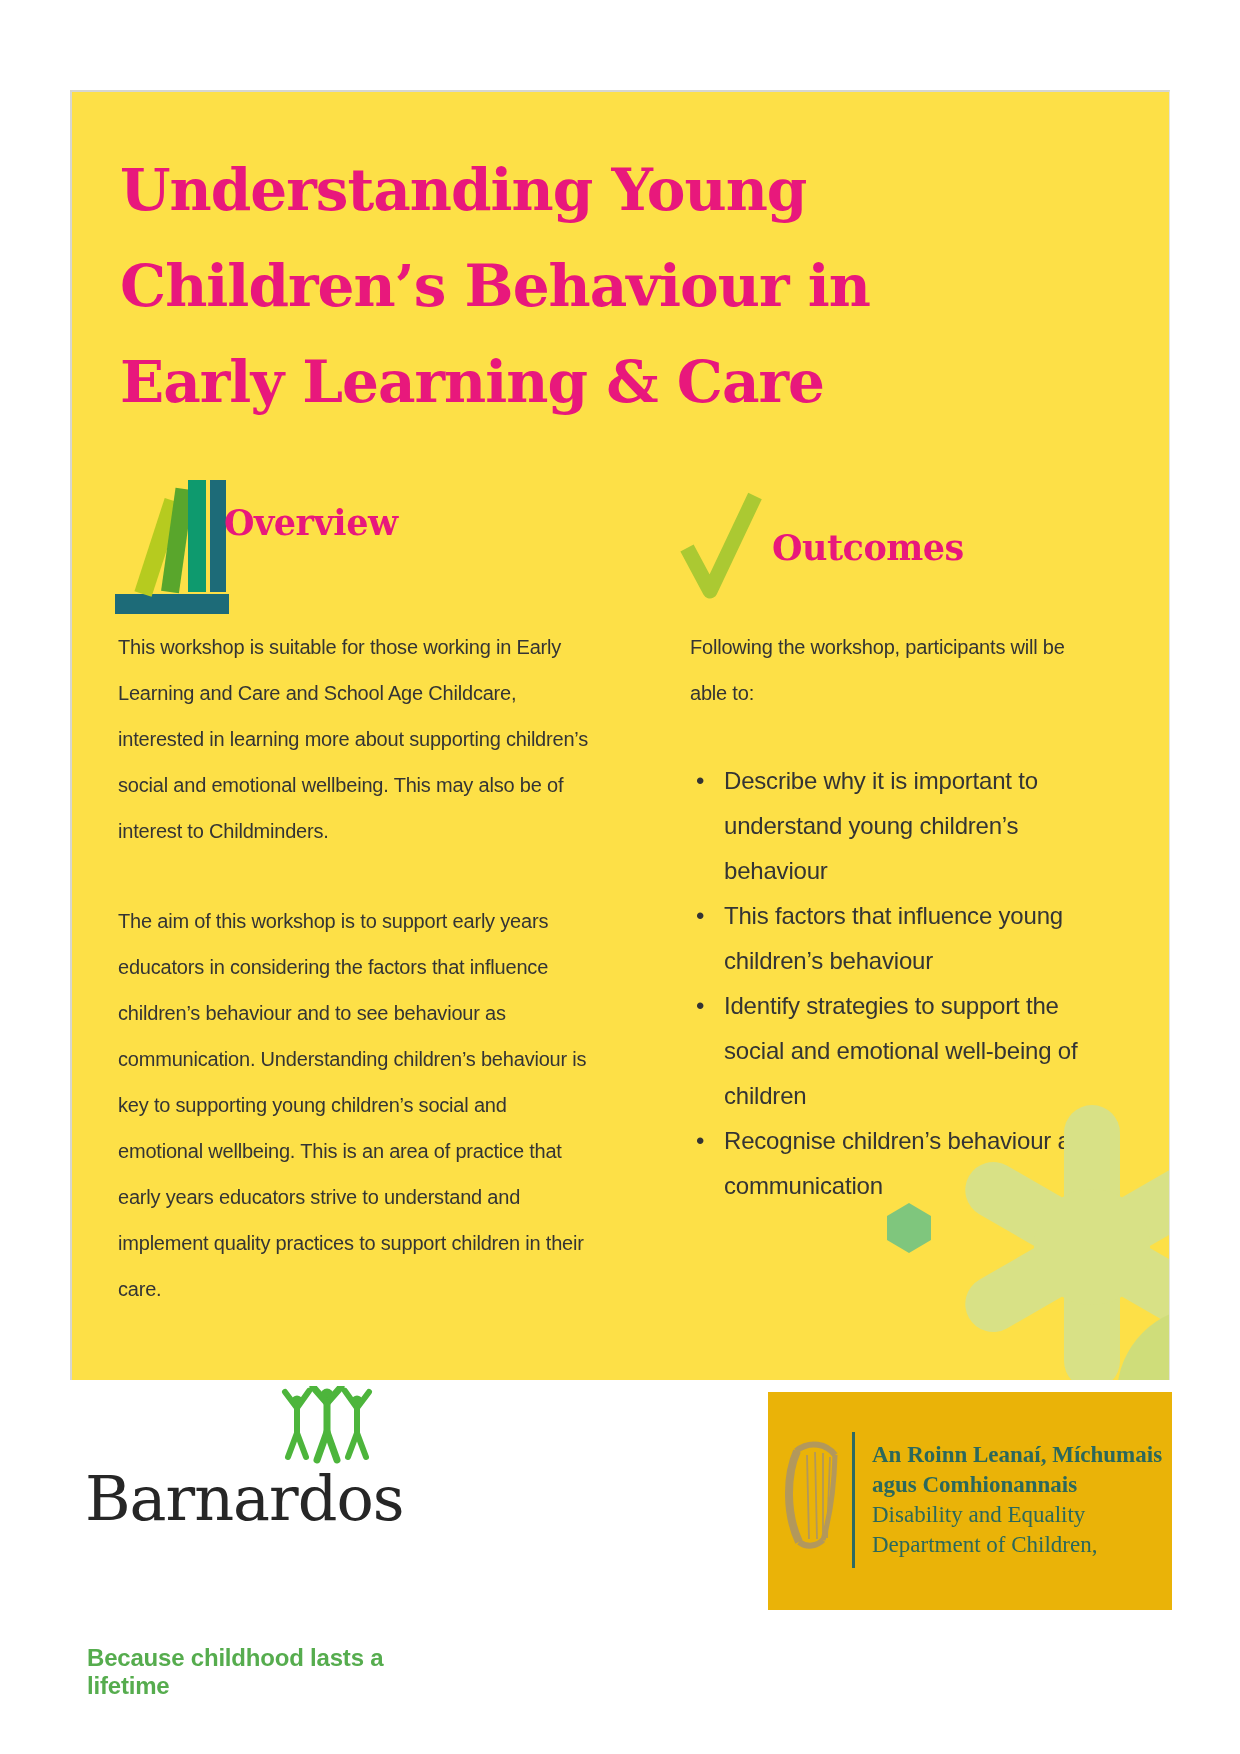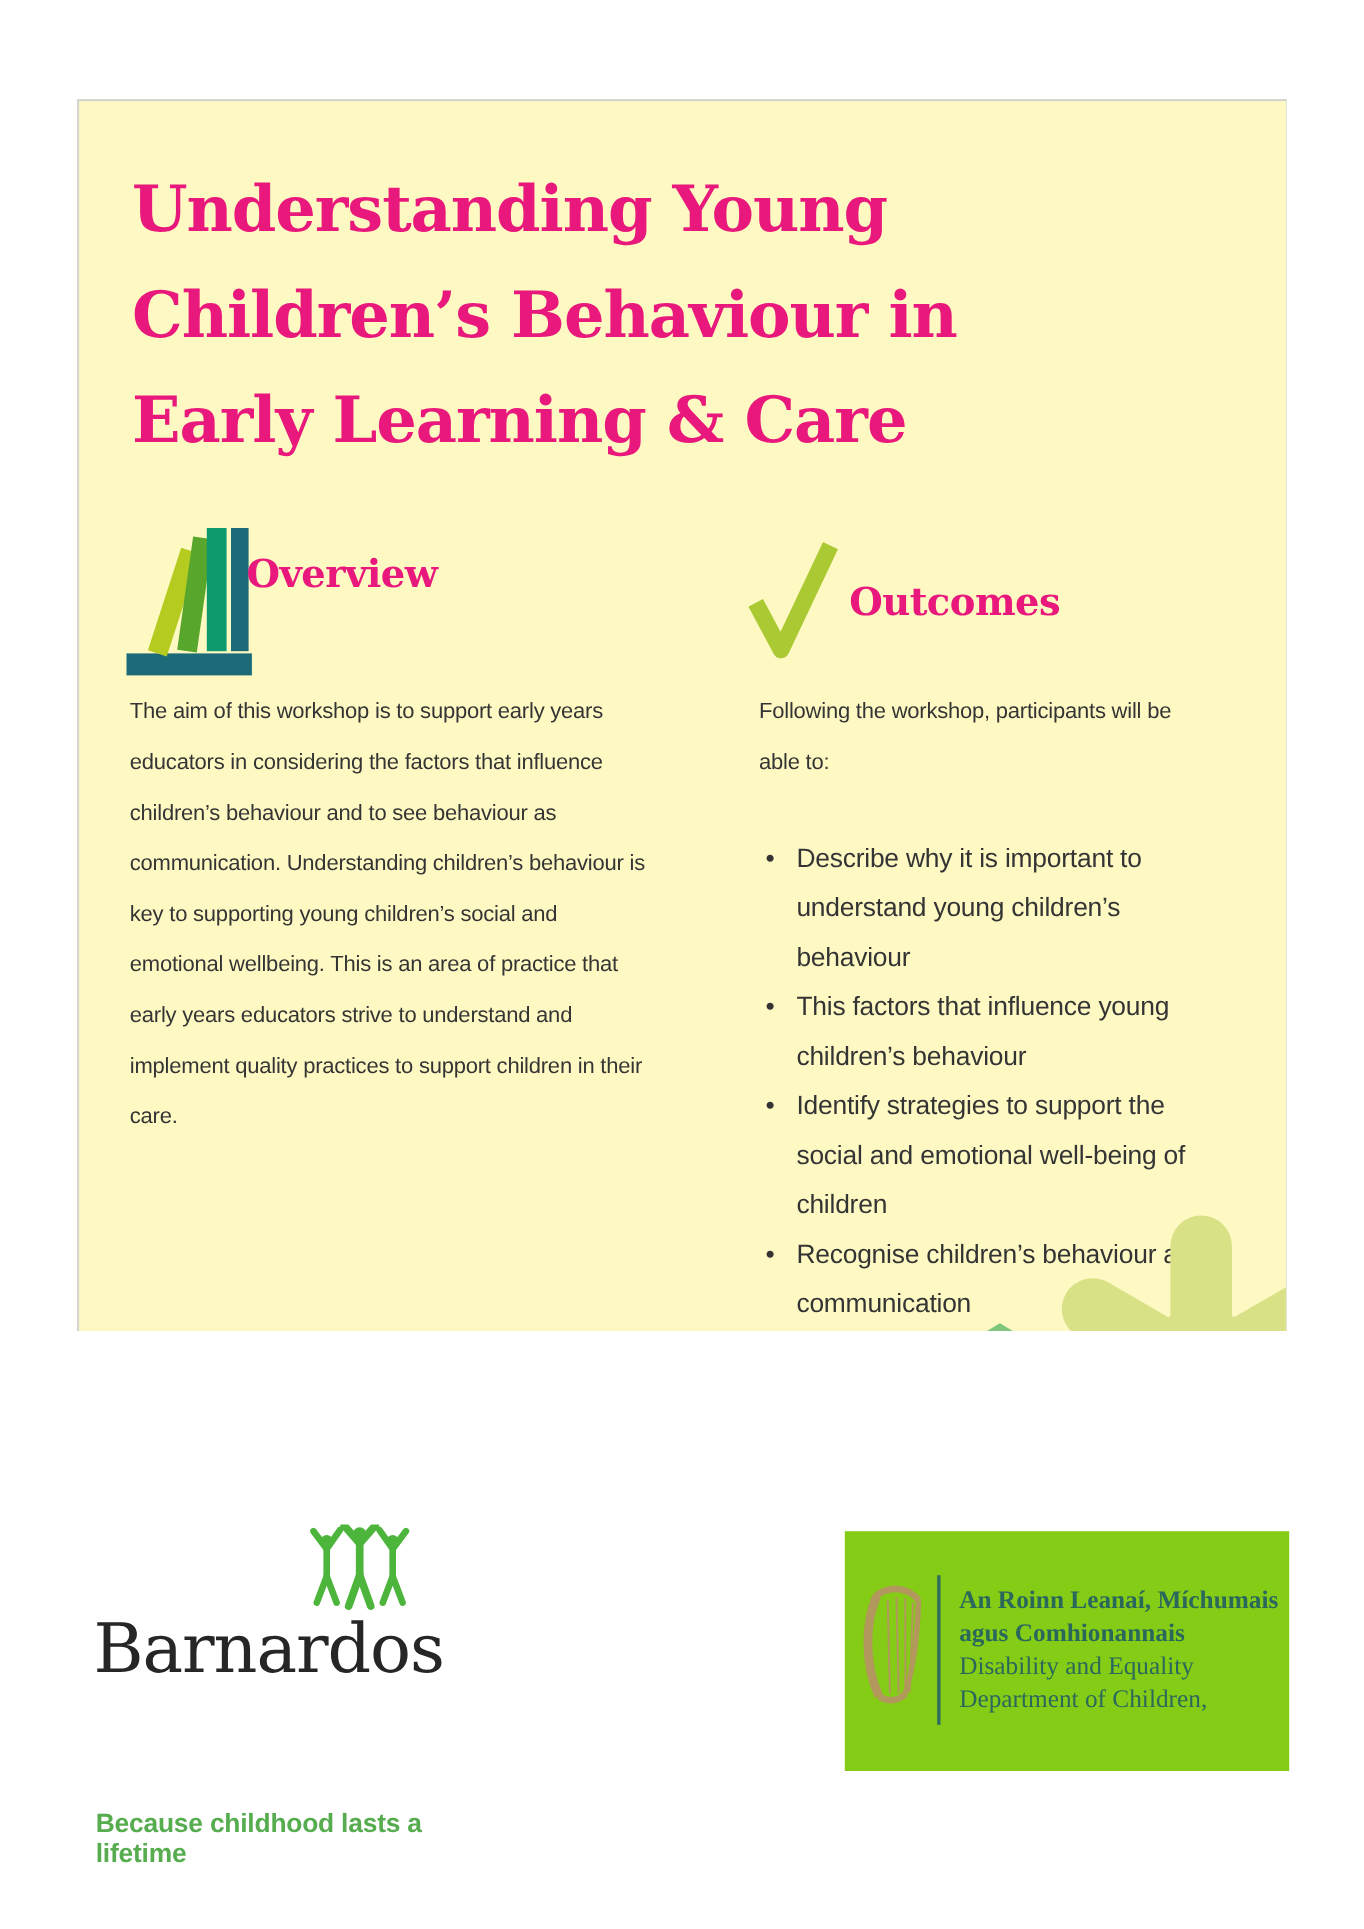--- a/index.html
+++ b/index.html
@@ -2,22 +2,22 @@
 <html><head>
 <meta charset="utf-8">
 <style>
   html,body{margin:0;padding:0;}
   body{
     width:1240px;height:1754px;position:relative;background:#ffffff;
     font-family:"Liberation Sans",sans-serif;color:#343434;overflow:hidden;
   }
   
   .panel{
-    position:absolute;left:70px;top:90px;width:1100px;height:1120px;
-    background:#fef9c3;box-sizing:border-box;
+    position:absolute;left:70px;top:90px;width:1100px;height:1290px;
+    background:#fde047;box-sizing:border-box;
     border-left:2px solid #d6d6d1;border-top:2px solid #d6d6d1;border-right:1px solid #e4e4de;
     overflow:hidden;
   }
   .title{
     position:absolute;left:48px;top:50px;margin:0;
     font-family:"DejaVu Serif",serif;font-weight:bold;font-size:58px;line-height:96px;
     color:#e8187c;letter-spacing:-1px;
   }
   .title span{display:block;}
   
@@ -60,21 +60,21 @@
     position:absolute;left:0;top:80px;margin:0;
     font-family:"DejaVu Serif",serif;font-weight:normal;font-size:62px;color:#262626;
     letter-spacing:-1px;
     text-align:center;
   }
   .barnardos-tagline{
     position:absolute;left:2px;top:262px;font-size:24px;font-weight:bold;color:#44a43b;
     opacity:.9;letter-spacing:-0.2px;
   }
   .gov{
-    position:absolute;left:768px;top:1392px;width:404px;height:218px;background:#84cc16;
+    position:absolute;left:768px;top:1392px;width:404px;height:218px;background:#eab308;
   }
   .harp-icon{position:absolute;left:14px;top:46px;}
   .gov-divider{position:absolute;left:84px;top:40px;width:3px;height:136px;background:#2e6b63;}
   .gov-text{
     position:absolute;left:104px;top:48px;width:296px;
     font-family:"Liberation Serif",serif;font-size:23px;line-height:30px;color:#2b685c;
   }
   .gov-text .bold{font-weight:bold;}
 </style>
 </head>
@@ -93,20 +93,21 @@
       <rect x="1" y="146" width="114" height="20" fill="#1d6b78"></rect>
       <rect x="20" y="48" width="18" height="98" fill="#b6cb1f" transform="rotate(18 29 146)"></rect>
       <rect x="47" y="40" width="18" height="104" fill="#59a62c" transform="rotate(8 56 144)"></rect>
       <rect x="74" y="32" width="18" height="112" fill="#0e9a6e"></rect>
       <rect x="96" y="32" width="16" height="112" fill="#1d6b78"></rect>
     </svg>
   </span>
   <h2 class="section-heading overview-heading">Overview</h2>
 
   <div class="overview-text">
+    <p>This workshop is suitable for those working in Early Learning and Care and School Age Childcare, interested in learning more about supporting children’s social and emotional wellbeing. This may also be of interest to Childminders.</p>
     <p>The aim of this workshop is to support early years educators in considering the factors that influence children’s behaviour and to see behaviour as communication. Understanding children’s behaviour is key to supporting young children’s social and emotional wellbeing. This is an area of practice that early years educators strive to understand and implement quality practices to support children in their care.</p>
   </div>
 
   <span class="icon-wrap check-icon">
     <svg width="82" height="112" viewBox="0 0 82 112" aria-hidden="true">
       <path d="M7 60 L30 103 L75 8" fill="none" stroke="#abc932" stroke-width="15" stroke-linejoin="round" stroke-linecap="butt"></path>
     </svg>
   </span>
   <h2 class="section-heading outcomes-heading">Outcomes</h2>
 

